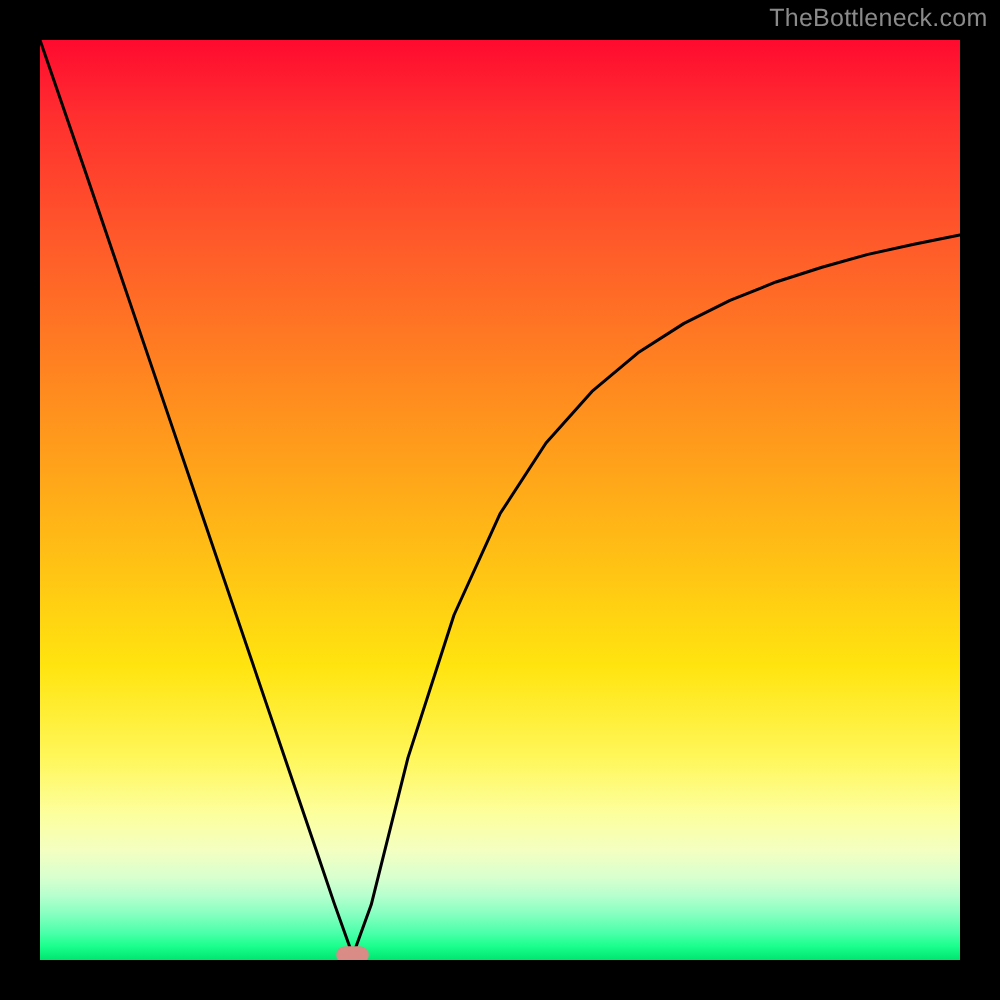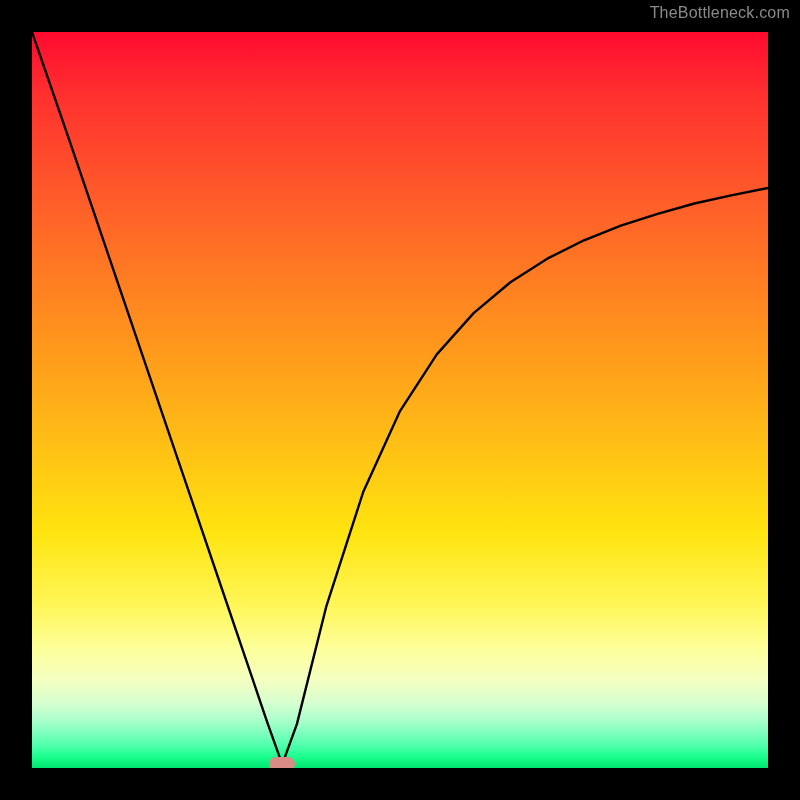--- a/index.html
+++ b/index.html
@@ -8,21 +8,21 @@
     position: relative;
     width: 800px;
     height: 800px;
     background: #000;
   }
   .watermark {
     position: absolute;
     top: 4px;
     right: 10px;
     font-family: Arial, Helvetica, sans-serif;
-    font-size: 16px;
+    font-size: 20px;
     color: #8a8a8a;
     letter-spacing: 0.2px;
   }
   .plot {
     position: absolute;
     left: 32px;
     top: 32px;
     width: 736px;
     height: 736px;
     overflow: hidden;

